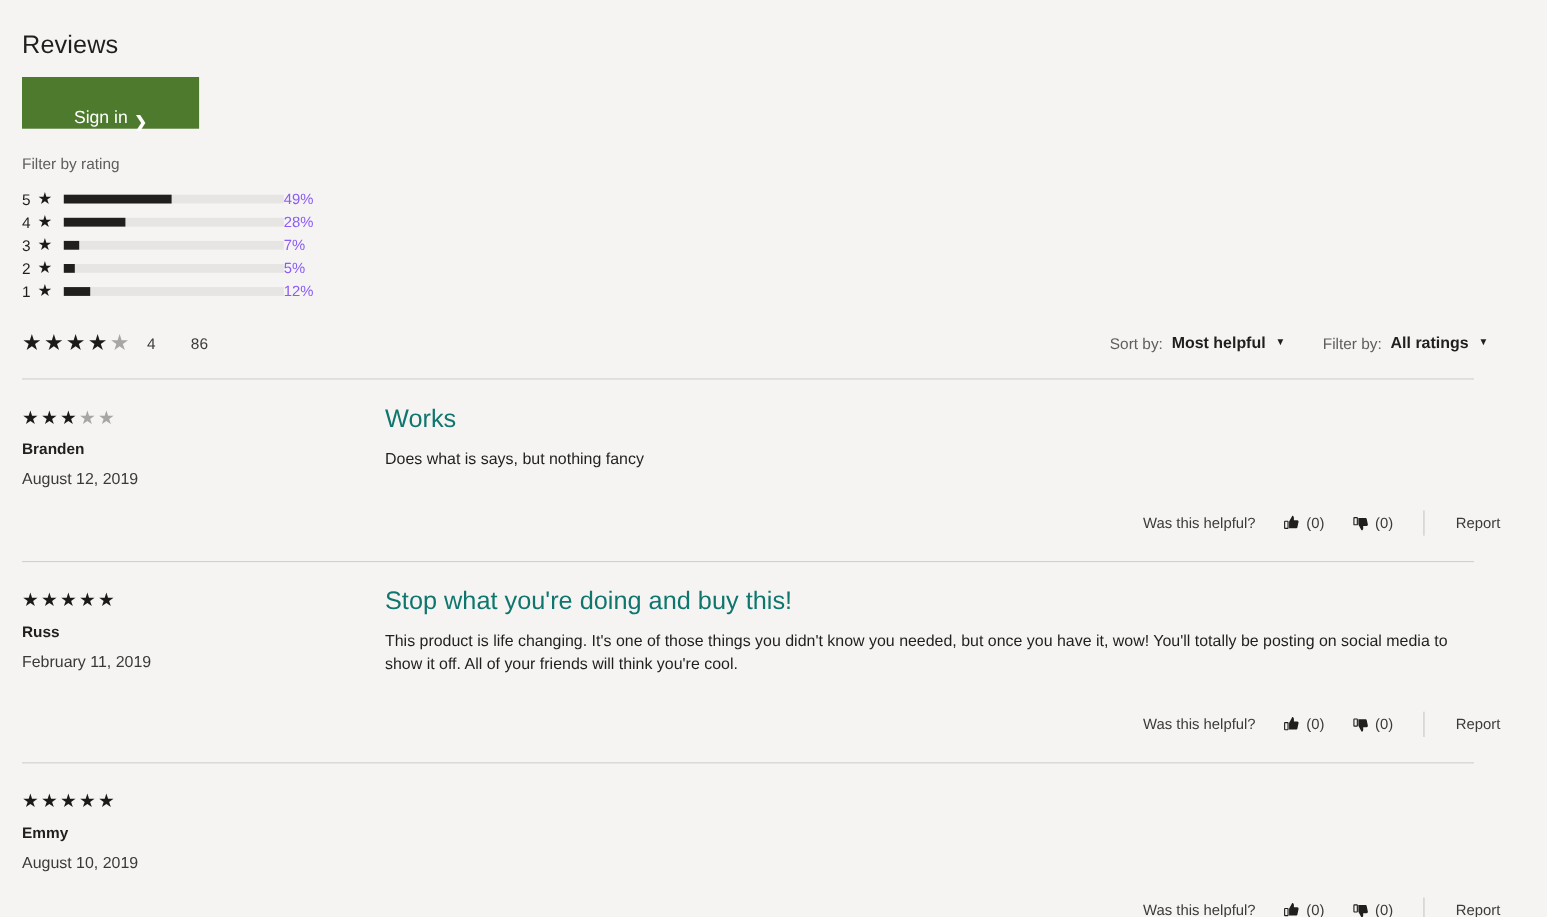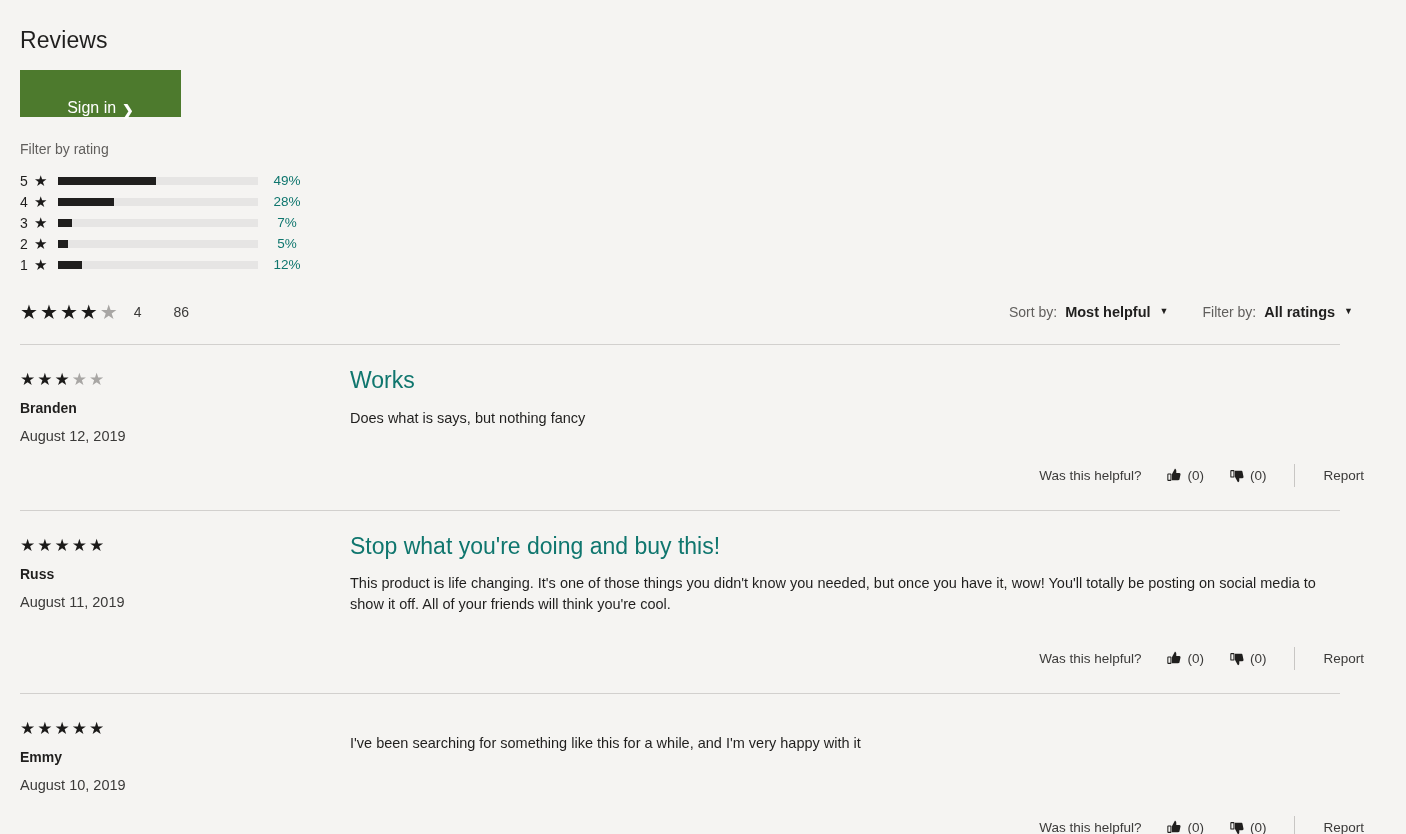--- a/index.html
+++ b/index.html
@@ -94,23 +94,23 @@
     background: #e6e5e4;
     margin-left: 5px;
   }
   .hist-fill {
     position: absolute;
     left: 0; top: 0; bottom: 0;
     background: #201f1e;
   }
   .hist-pct {
     width: 58px;
-    text-align: center;
+    text-align: left;
     font-size: 13.5px;
-    color: #0f766e;
+    color: #8b5cf6;
     line-height: 1;
   }
 
   
   .summary-row {
     position: relative;
     margin-top: 22px;
     height: 30px;
     display: flex;
     align-items: center;
@@ -371,21 +371,21 @@
           <span class="vote-sep"></span>
           <span class="report-link">Report</span>
         </div>
       </div>
       <div class="rule" style="margin-top: 23px;"></div>
       <div>
         <div class="review">
           <div class="review-meta">
             <div class="stars review-stars"><span class="s">★</span><span class="s">★</span><span class="s">★</span><span class="s">★</span><span class="s">★</span></div>
             <div class="review-author">Russ</div>
-            <div class="review-date">August 11, 2019</div>
+            <div class="review-date">February 11, 2019</div>
           </div>
           <div class="review-body">
             <h2 class="review-title">Stop what you're doing and buy this!</h2>
             <p class="review-text">This product is life changing. It's one of those things you didn't know you needed, but once you have it, wow! You'll totally be posting on social media to show it off. All of your friends will think you're cool.</p>
           </div>
         </div>
         <div class="helpful-row" style="margin-top: 18px;">
           <span class="helpful-label">Was this helpful?</span>
           <span class="vote">
             <span>
@@ -411,21 +411,20 @@
       </div>
       <div class="rule" style="margin-top: 23px;"></div>
       <div>
         <div class="review">
           <div class="review-meta">
             <div class="stars review-stars"><span class="s">★</span><span class="s">★</span><span class="s">★</span><span class="s">★</span><span class="s">★</span></div>
             <div class="review-author">Emmy</div>
             <div class="review-date">August 10, 2019</div>
           </div>
           <div class="review-body">
-            <p class="review-text">I've been searching for something like this for a while, and I'm very happy with it</p>
           </div>
         </div>
         <div class="helpful-row" style="margin-top: 24px;">
           <span class="helpful-label">Was this helpful?</span>
           <span class="vote">
             <span>
               <svg width="15" height="15" viewBox="0 0 16 16" aria-hidden="true">
                 <path d="M5.2 6.6 8.1 1.3c.2-.4.7-.5 1-.2.5.4.8 1 .8 1.7v2.4h3.3c.8 0 1.4.8 1.2 1.6l-1.1 5.2c-.1.6-.7 1-1.3 1H5.2V6.6z" fill="#201f1e"></path>
                 <rect x="0.9" y="6.3" width="3.3" height="6.9" rx="0.4" fill="none" stroke="#201f1e" stroke-width="1.1"></rect>
               </svg>

